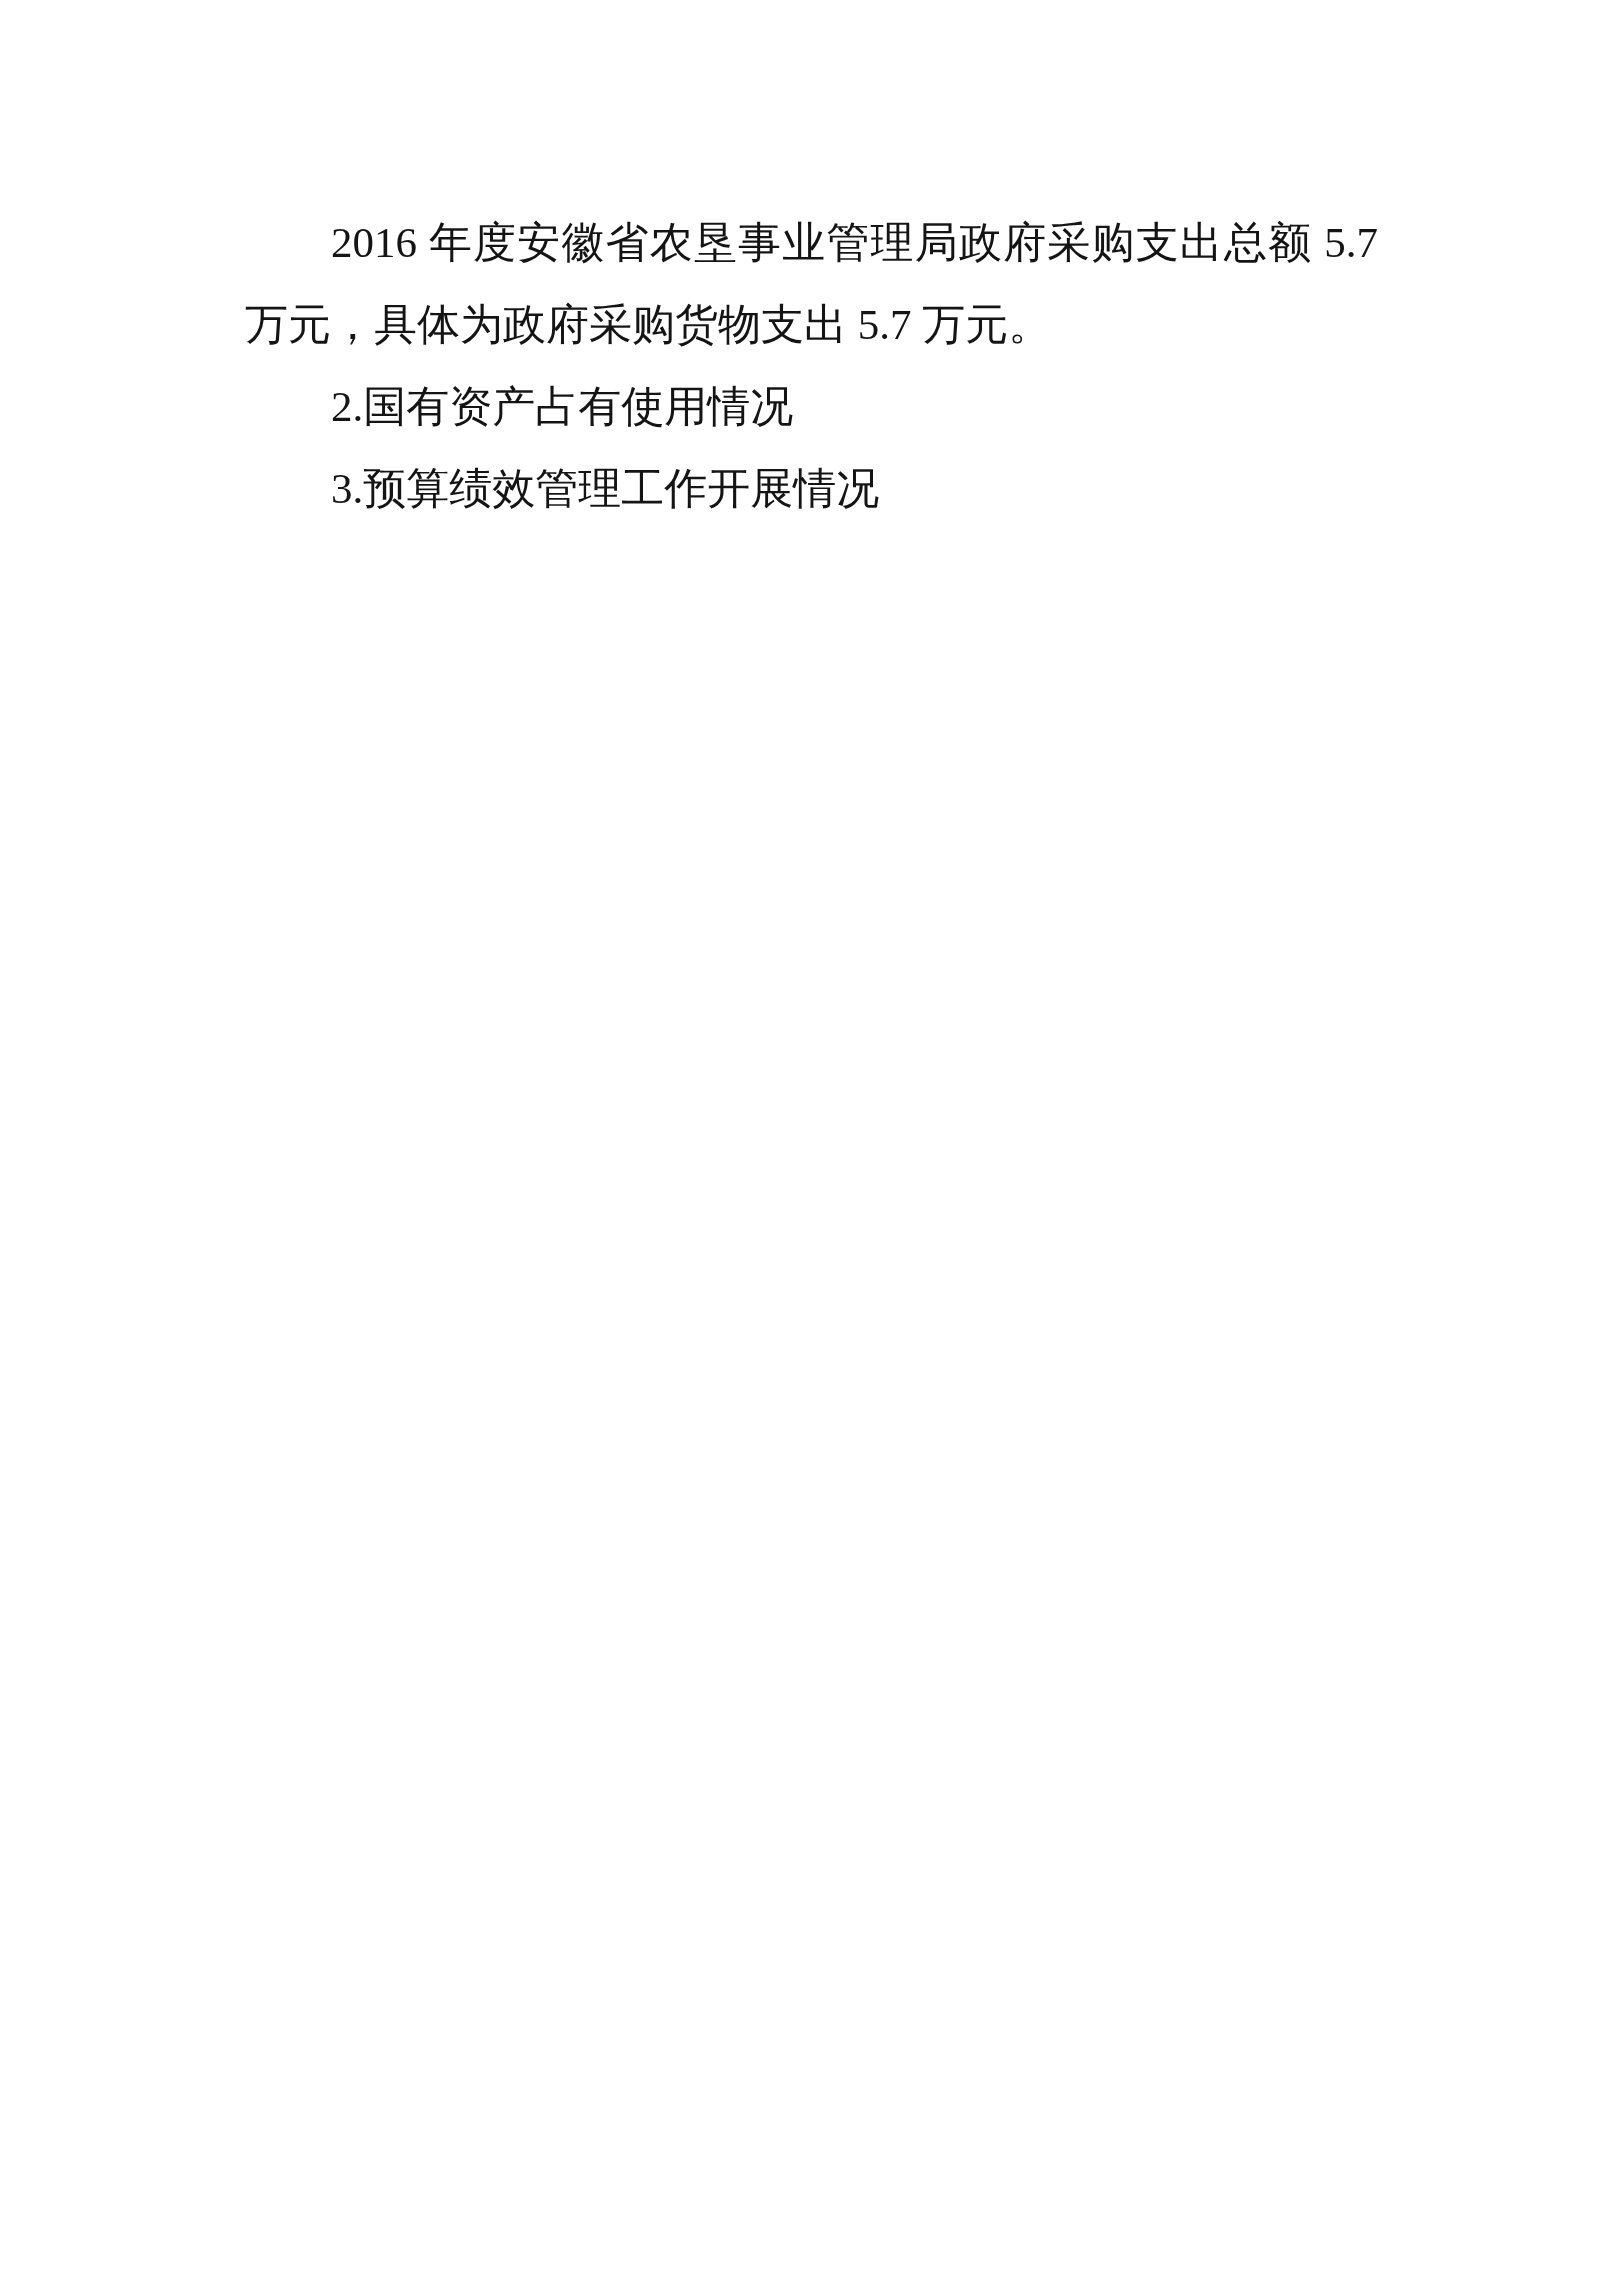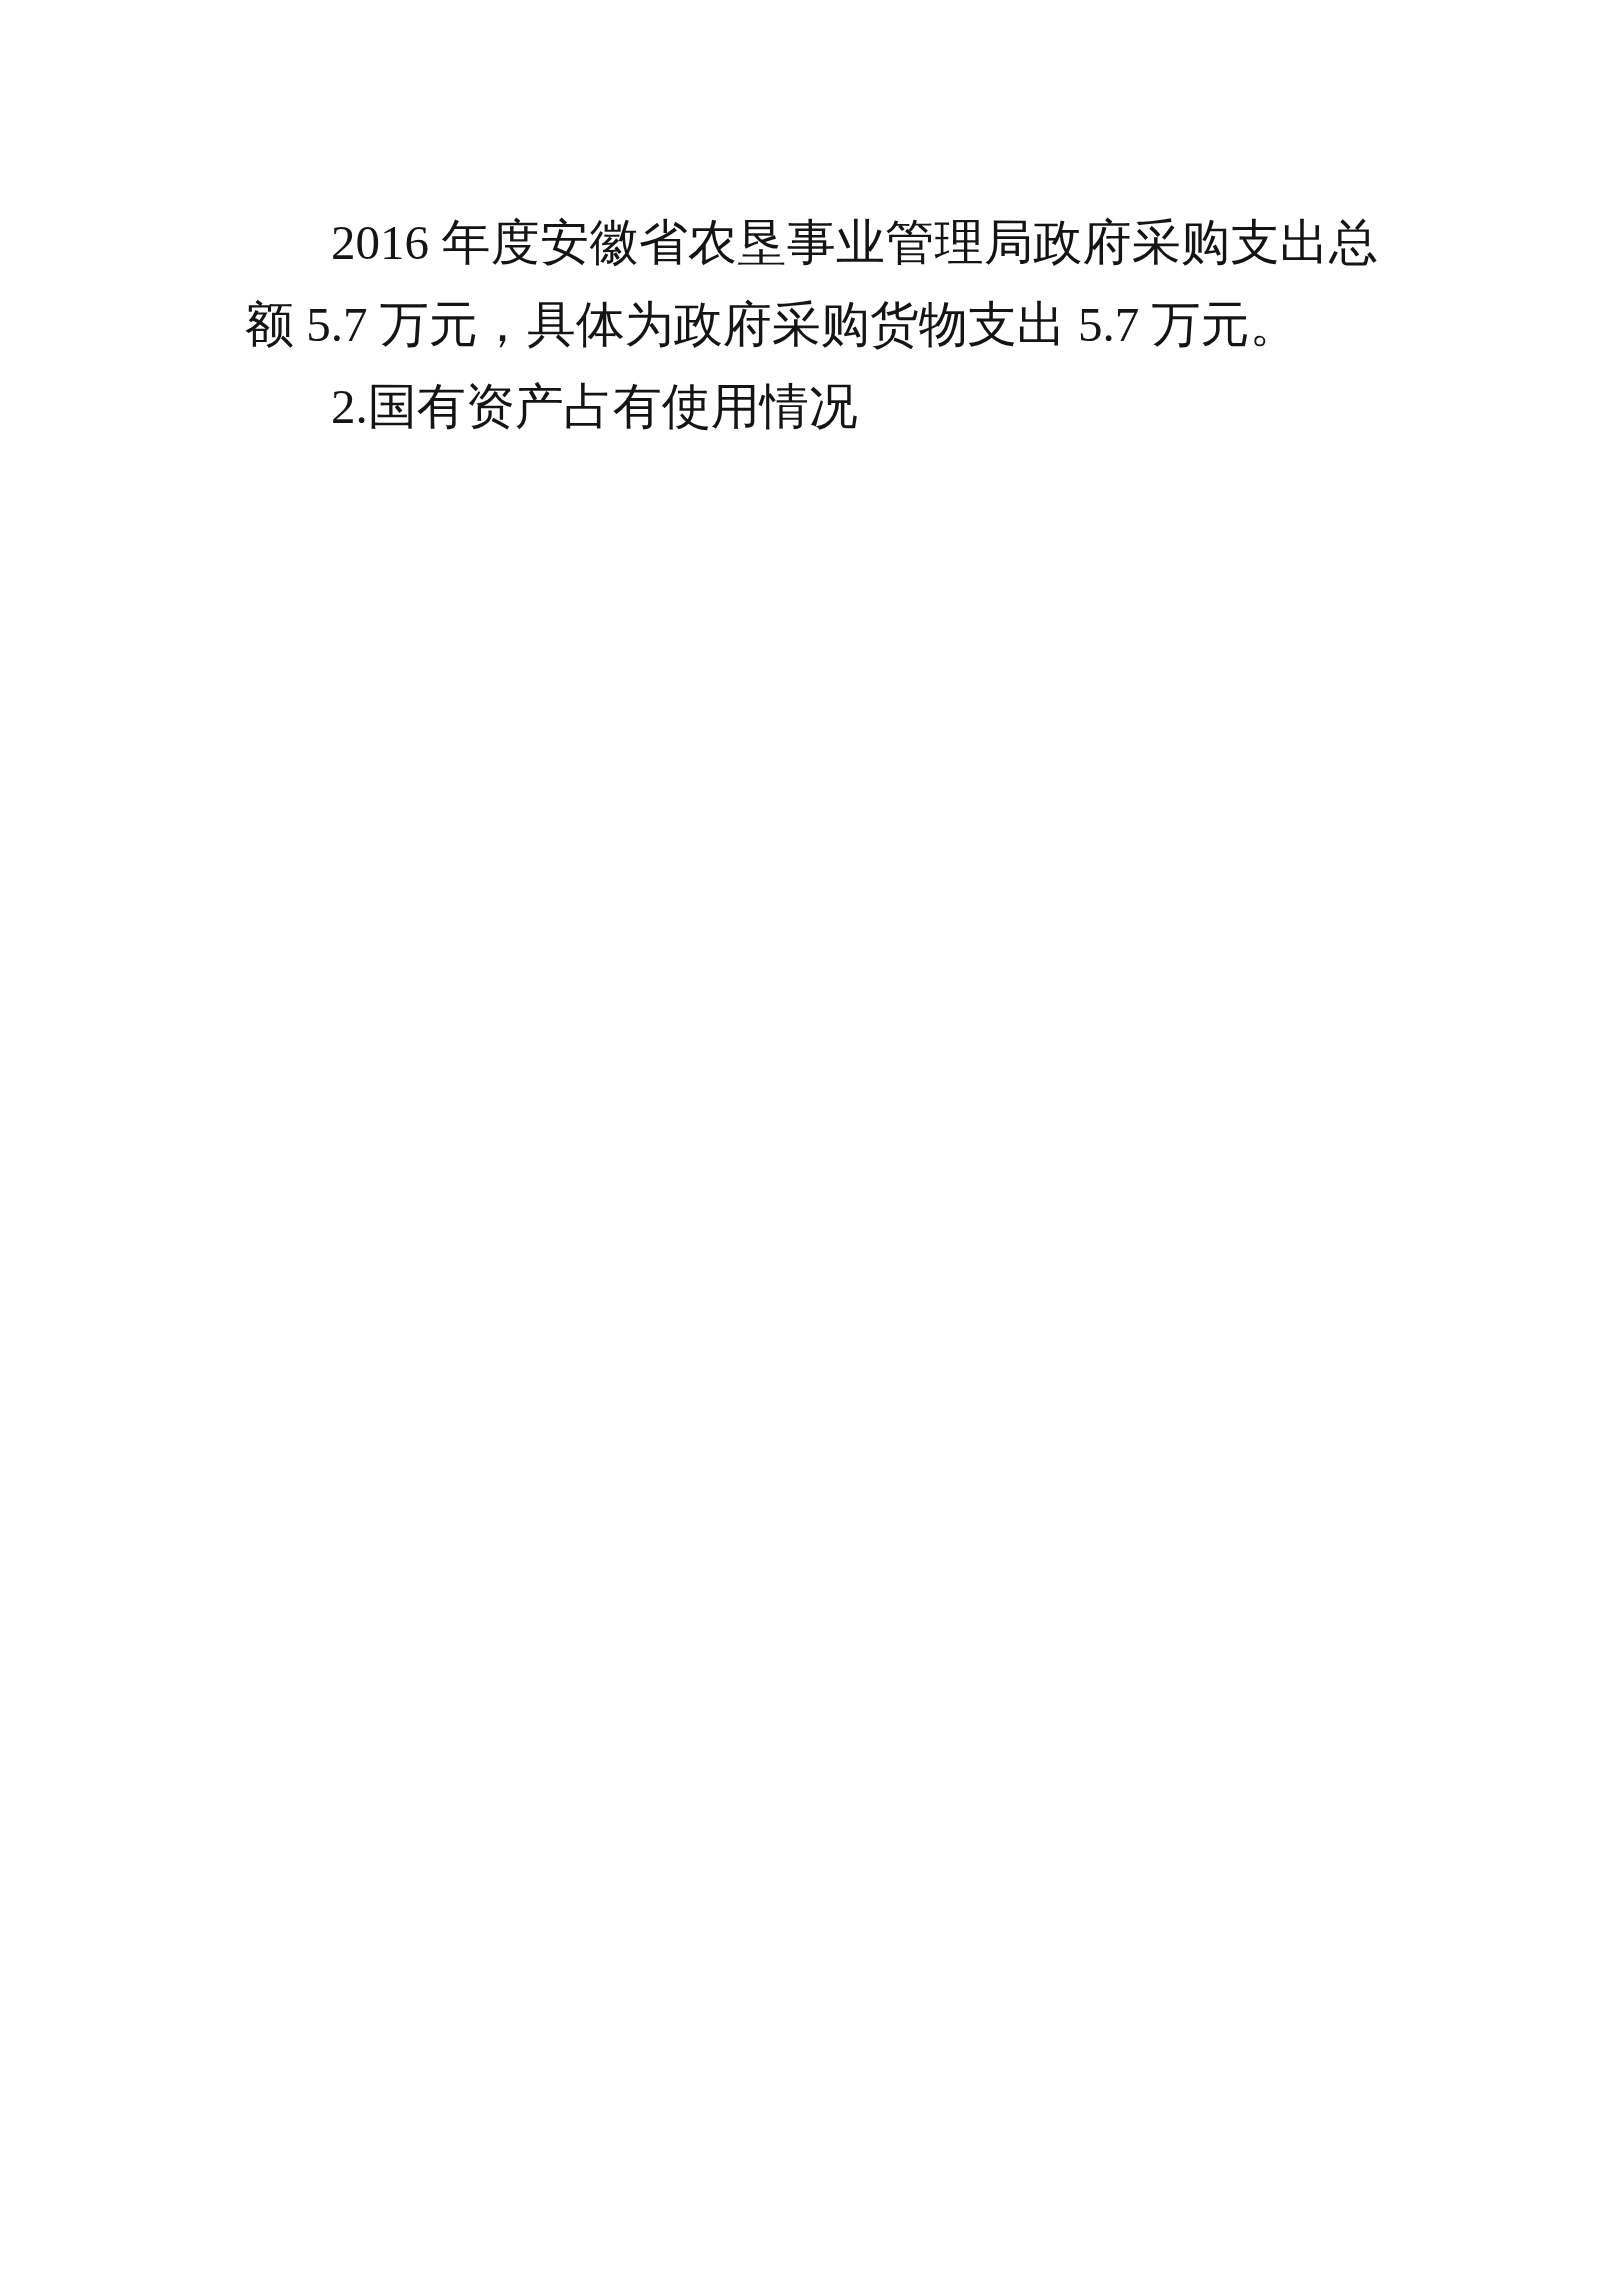--- a/index.html
+++ b/index.html
@@ -17,31 +17,32 @@
   .content {
     position: absolute;
     left: 245px;
     top: 202px;
     width: 1133px;
   }
   .para {
     margin: 0;
     padding: 0;
     font-family: "Liberation Serif", "DejaVu Serif", serif;
-    font-size: 49px;
+    font-size: 43px;
     line-height: 82px;
     color: #141414;
     text-indent: 86px;
     text-align: justify;
     text-justify: inter-ideograph;
     word-break: break-all;
   }
 </style>
 </head>
 <body>
 
 <div class="page">
   <div class="content">
     <p class="para">2016 年度安徽省农垦事业管理局政府采购支出总额 5.7 万元，具体为政府采购货物支出 5.7 万元。</p>
     <p class="para">2.国有资产占有使用情况</p>
+    <p class="para">3.预算绩效管理工作开展情况</p>
   </div>
 </div>
 
 
 </body></html>

